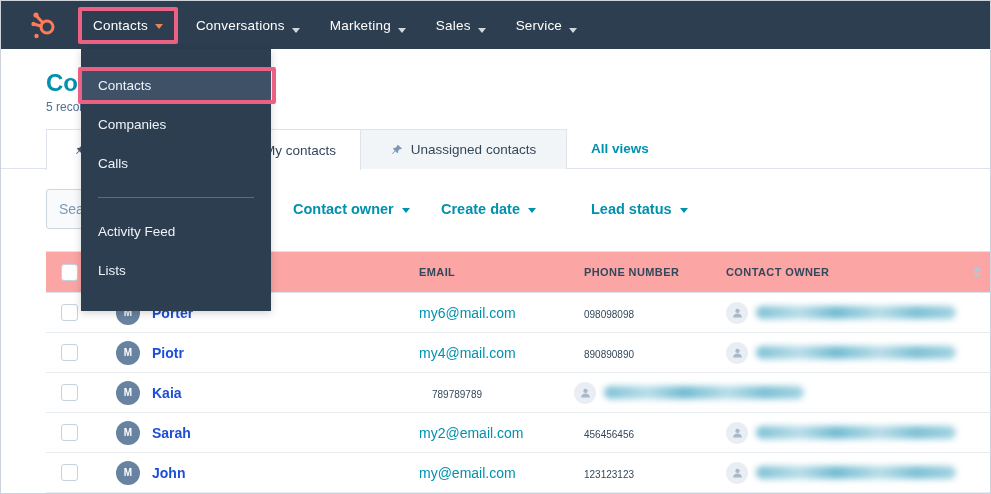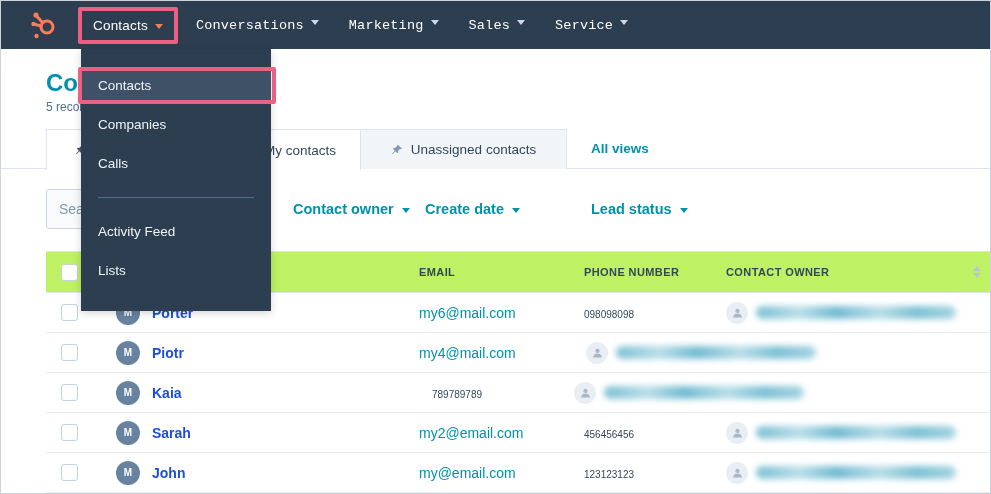--- a/index.html
+++ b/index.html
@@ -10,21 +10,21 @@
   }
   
   .topnav{
     position:absolute; left:0; top:0; width:100%; height:48px;
     background:#2d3e50; display:flex; align-items:center; z-index:5;
   }
   .logo{ margin-left:28px; width:30px; height:30px; flex:0 0 auto; }
   .nav-items{ display:flex; align-items:center; margin-left:16px; }
   .nav-item{
     color:#fff; font-size:13.5px; letter-spacing:.2px;
-    display:flex; align-items:flex-start; gap:7px; padding:0 15px; cursor:pointer; white-space:nowrap;font-family:Liberation Mono, monospace;
+    display:flex; align-items:flex-end; gap:7px; padding:0 15px; cursor:pointer; white-space:nowrap;
   }
   .nav-item-active-box{
     border:4px solid #ec6183; border-radius:2px; padding:7px 11px;
     display:flex; align-items:center; gap:7px; margin:0 3px; cursor:pointer;
   }
   .nav-item-active-box .lbl{ color:#fff; font-size:13.5px; letter-spacing:.2px; }
   .caret{ width:0; height:0; border-left:4px solid transparent; border-right:4px solid transparent; border-top:5px solid #cfd8e0; margin-top:2px; }
   .caret.orange{ border-top-color:#ed8355; }
   .caret.teal{ border-top-color:#0091ae; }
   
@@ -63,25 +63,25 @@
   .search-input{
     position:absolute; left:45px; top:188px; width:187px; height:40px;
     border:1px solid #cbd6e2; border-radius:3px; background:#f8fafc;
     font-size:14px; padding:0 12px; color:#33475b; outline:none; font-family:inherit;
   }
   .search-input::placeholder{ color:#7c98b6; }
   .filter{
     position:absolute; top:188px; height:40px; display:flex; align-items:center; gap:8px;
     color:#0091ae; font-size:14.5px; font-weight:700; cursor:pointer;
   }
-  .f1{ left:292px; } .f2{ left:424px; } .f3{ left:590px; }
+  .f1{ left:292px; } .f2{ left:440px; } .f3{ left:590px; }
   
   .table{ position:absolute; left:45px; top:250px; width:946px; }
   .thead{
-    display:flex; align-items:center; height:42px; background:#bef264;
+    display:flex; align-items:center; height:42px; background:#fca5a5;
     border-top:1px solid #dfe3eb; border-bottom:1px solid #dfe3eb;
   }
   .th{ font-size:11px; font-weight:600; letter-spacing:.4px; color:#33475b; text-transform:uppercase; }
   .trow{ display:flex; align-items:center; height:40px; border-bottom:1px solid #e7ecf1; background:#fff; }
   .c-check{ width:55px; padding-left:15px; }
   .c-name{ width:318px; display:flex; align-items:center; gap:12px; padding-left:15px; }
   .c-email{ width:152px; }
   .c-phone{ width:140px; padding-left:13px; }
   .c-owner{ width:250px; display:flex; align-items:center; gap:8px; padding-left:15px; }
   .c-sort{ width:31px; display:flex; flex-direction:column; align-items:center; gap:2px; cursor:pointer; }
@@ -224,20 +224,21 @@
 
     <div class="trow">
       <div class="c-check">
           <div class="checkbox"></div>
         </div>
       <div class="c-name">
         <div class="avatar">M</div>
         <span class="name-link">Piotr</span>
       </div>
       <div class="c-email"><span class="email-link">my4@mail.com</span></div>
+      <div class="c-phone"><span class="phone-text">890890890</span></div>
       <div class="c-owner">
         <div class="owner-avatar">
           <svg viewBox="0 0 24 24">
               <circle cx="12" cy="9" r="4"></circle>
               <path d="M4 21c0-4.4 3.6-7 8-7s8 2.6 8 7z"></path>
             </svg>
         </div>
         <div class="blur-bar"></div>
       </div>
       <div class="c-sort"></div>

